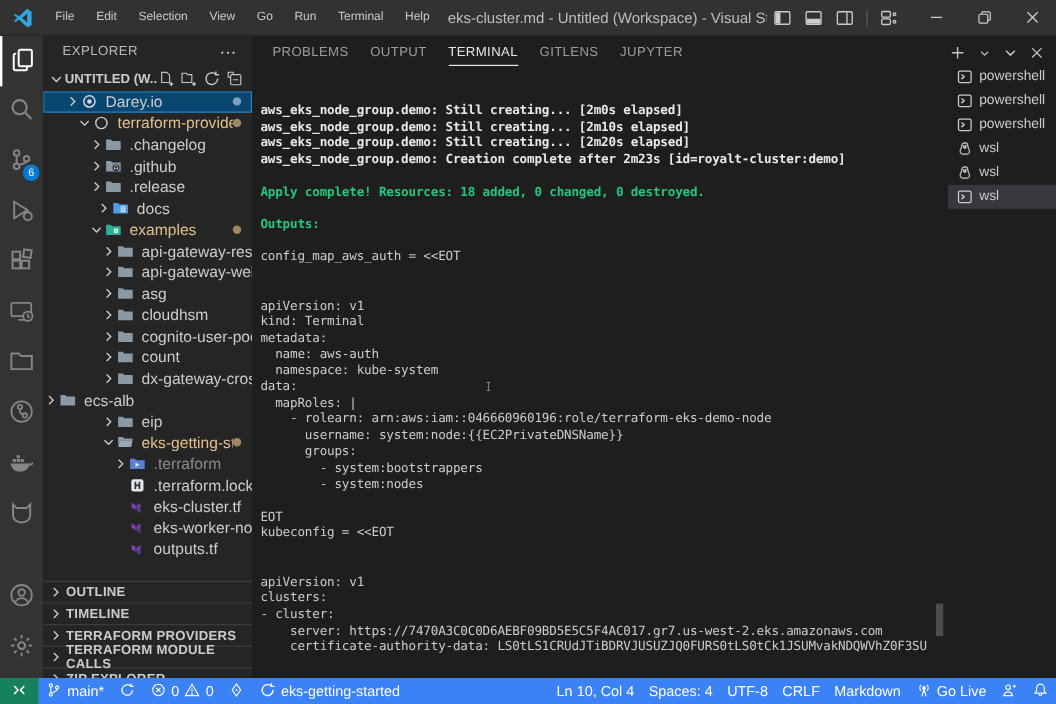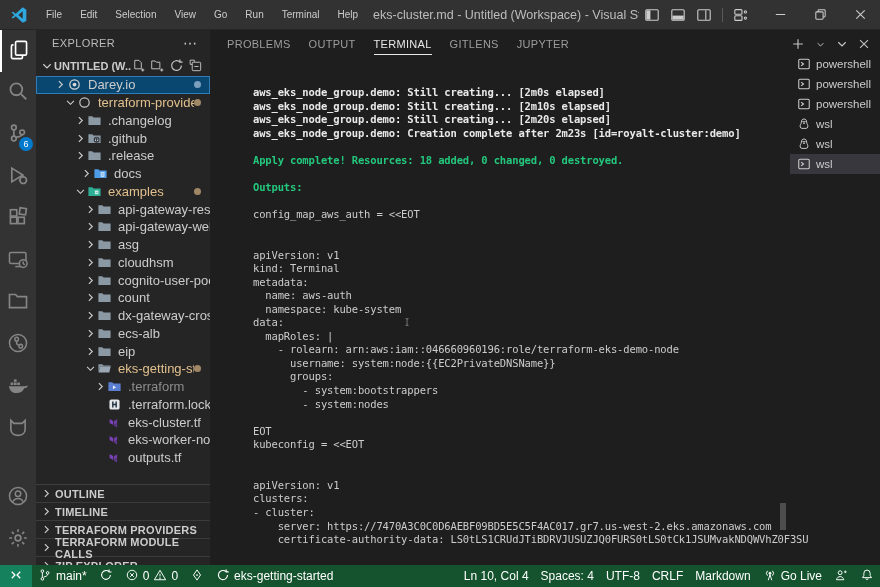--- a/index.html
+++ b/index.html
@@ -64,36 +64,36 @@
   .panel-header { height:28px; display:flex; align-items:center; padding:0 6px 0 8px; }
   .ptabs { display:flex; flex:1; height:28px; }
   .ptab { padding:0 9px; font-size:11px; letter-spacing:.3px; color:#9d9d9d; display:flex; align-items:center; height:28px; text-transform:uppercase; }
   .ptab.active { color:#e7e7e7; }
   .ptab.active .ptab-inner { border-bottom:1px solid #e7e7e7; padding:5px 0 4px 0; }
   .panel-actions { display:flex; align-items:center; gap:2px; }
   .pa-btn { width:20px; height:22px; display:flex; align-items:center; justify-content:center; color:#c5c5c5; }
   .pa-btn svg { width:14px; height:14px; }
   .pa-btn.small svg { width:11px; height:11px; }
 
-  .terminal { position:absolute; left:0; top:28px; width:578px; height:507px; padding:28px 0 0 7px; font-family:"DejaVu Sans Mono","Liberation Mono",monospace; font-size:10.5px; letter-spacing:-0.15px; overflow:hidden; cursor:text;margin-left:36px; }
+  .terminal { position:absolute; left:0; top:28px; width:578px; height:507px; padding:28px 0 0 7px; font-family:"DejaVu Sans Mono","Liberation Mono",monospace; font-size:10.5px; letter-spacing:-0.15px; overflow:hidden; cursor:text; }
   .tline { height:13.55px; line-height:13.55px; white-space:pre; color:#cccccc; }
   .tline.bold { color:#e9e9e9; font-weight:bold; }
   .tline.green { color:#23c87d; font-weight:bold; }
   .term-scrollbar { position:absolute; left:570px; top:473px; width:6px; height:27px; background:#4d4d4d; }
   .ibeam { position:absolute; left:193px; top:285px; width:9px; height:15px; color:#c8c8c8; }
   .ibeam svg { width:9px; height:15px; }
 
   .termlist { position:absolute; left:580px; top:24px; width:90px; bottom:0; }
   .tl-row { height:20px; display:flex; align-items:center; padding-left:7px; font-size:11.5px; color:#cccccc; }
   .tl-row.selected { background:#37373d; }
   .tl-icon { width:14px; height:14px; margin-right:5px; display:flex; color:#cccccc; }
   .tl-icon svg { width:14px; height:14px; }
 
   
-  .statusbar { position:absolute; left:0; top:565px; width:880px; height:22px; background:#14532d; color:#ffffff; display:flex; font-size:12px; }
+  .statusbar { position:absolute; left:0; top:565px; width:880px; height:22px; background:#3b82f6; color:#ffffff; display:flex; font-size:12px; }
   .sb-left, .sb-right { display:flex; align-items:stretch; }
   .sb-left { flex:1; }
   .seg { display:flex; align-items:center; padding:0 6px; gap:4px; white-space:nowrap; }
   .seg.remote { background:#16825d; padding:0 9px; }
   .seg svg { width:14px; height:14px; }
   .seg .txt { line-height:22px; }
 </style>
 </head>
 <body>
 
@@ -518,21 +518,21 @@
               <path fill="none" stroke="currentColor" stroke-width="1.4" d="M6 3.8 10.2 8 6 12.2"></path>
             </svg>
           </span>
           <span class="tr-icon">
             <svg viewBox="0 0 16 16" xmlns="http://www.w3.org/2000/svg">
               <path d="M1.5 3.4h4.1l1.4 1.4h7.5v7.9H1.5z" fill="#8b99a5"></path>
             </svg>
           </span>
           <span class="tr-label">dx-gateway-cross-ac...</span>
         </div>
-        <div class="tree-row" style="padding-left: 48px;">
+        <div class="tree-row" style="">
           <span class="tr-chev">
             <svg viewBox="0 0 16 16" xmlns="http://www.w3.org/2000/svg">
               <path fill="none" stroke="currentColor" stroke-width="1.4" d="M6 3.8 10.2 8 6 12.2"></path>
             </svg>
           </span>
           <span class="tr-icon">
             <svg viewBox="0 0 16 16" xmlns="http://www.w3.org/2000/svg">
               <path d="M1.5 3.4h4.1l1.4 1.4h7.5v7.9H1.5z" fill="#8b99a5"></path>
             </svg>
           </span>

